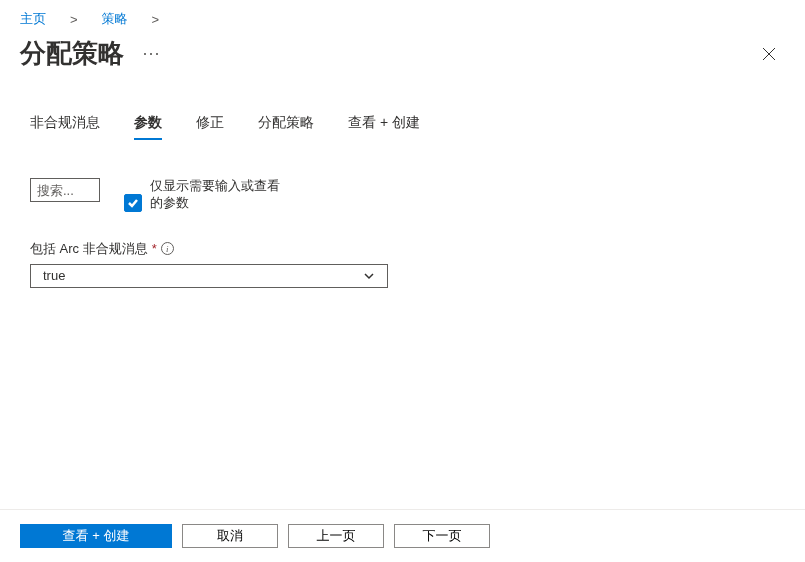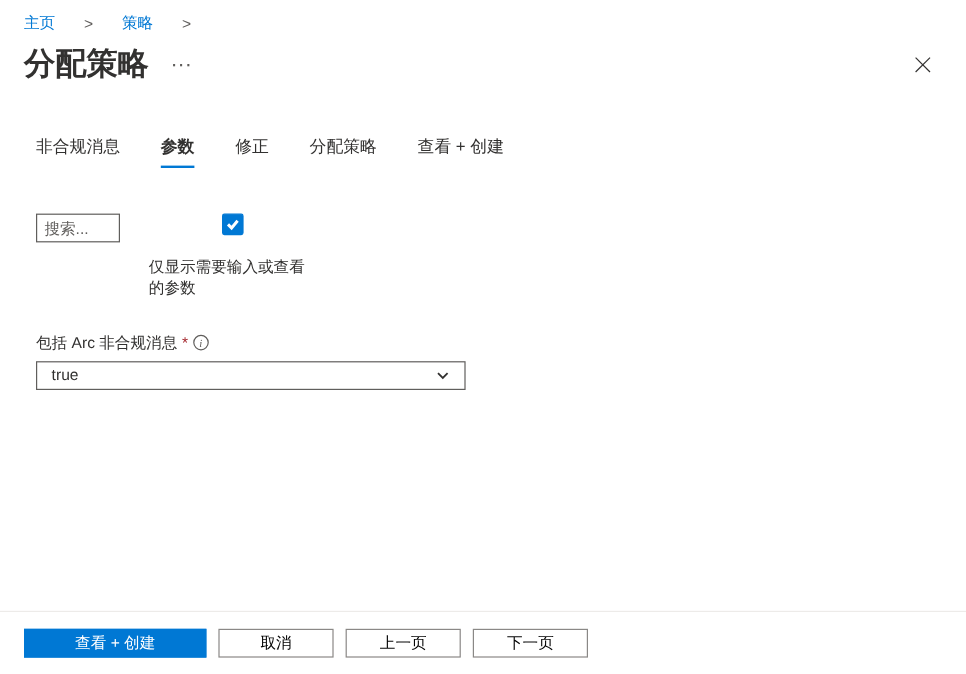--- a/index.html
+++ b/index.html
@@ -26,21 +26,21 @@
   
   .tabs { display: flex; gap: 34px; padding: 22px 0 0 0; border-bottom: 0; }
   .tab { font-size: 14px; padding: 6px 0 8px 0; cursor: pointer; color: #323130; position: relative; }
   .tab.active { font-weight: 600; }
   .tab.active::after { content: ""; position: absolute; left: 0; right: 0; bottom: 0; height: 2px; background: #0078d4; }
 
   
   .filter-row { display: flex; align-items: flex-start; gap: 24px; margin-top: 38px; }
   .search-box { width: 70px; height: 24px; border: 1px solid #605e5c; font-size: 13px; padding: 2px 6px; }
   .search-box::placeholder { color: #605e5c; }
-  .cb-wrap { display: flex; align-items: center; gap: 19px; flex-direction: column; }
+  .cb-wrap { display: flex; align-items: flex-end; gap: 8px; }
   .cb { width: 18px; height: 18px; background: #0078d4; border: 1px solid #0078d4; border-radius: 2px; display: flex; align-items: center; justify-content: center; cursor: pointer; flex-shrink: 0; }
   .cb svg { width: 12px; height: 12px; fill: none; stroke: #fff; stroke-width: 2.5; }
   .cb-label { font-size: 13px; line-height: 1.3; max-width: 140px; }
 
   
   .field { margin-top: 28px; }
   .field-label { font-size: 13px; display: flex; align-items: center; gap: 4px; margin-bottom: 6px; }
   .req { color: #a4262c; }
   .info-icon { width: 13px; height: 13px; border: 1px solid #605e5c; border-radius: 50%; display: inline-flex; align-items: center; justify-content: center; font-size: 9px; color: #605e5c; font-style: italic; font-family: Georgia, serif; cursor: pointer; }
   .select { width: 358px; height: 24px; border: 1px solid #605e5c; display: flex; align-items: center; padding: 0 12px; font-size: 13px; cursor: pointer; background: #fff; justify-content: space-between; }

